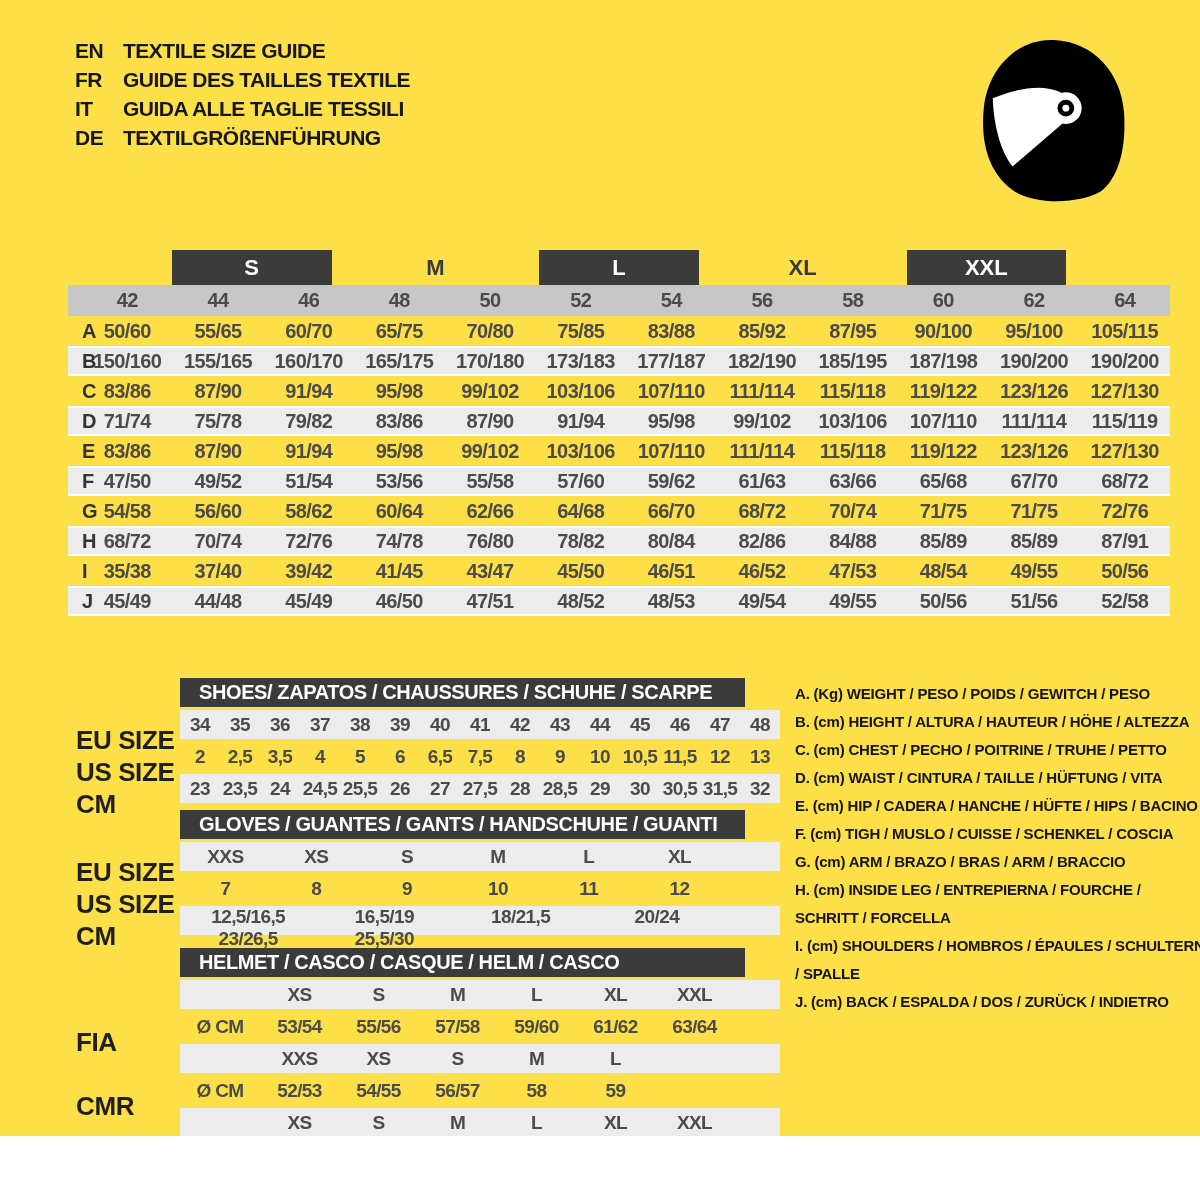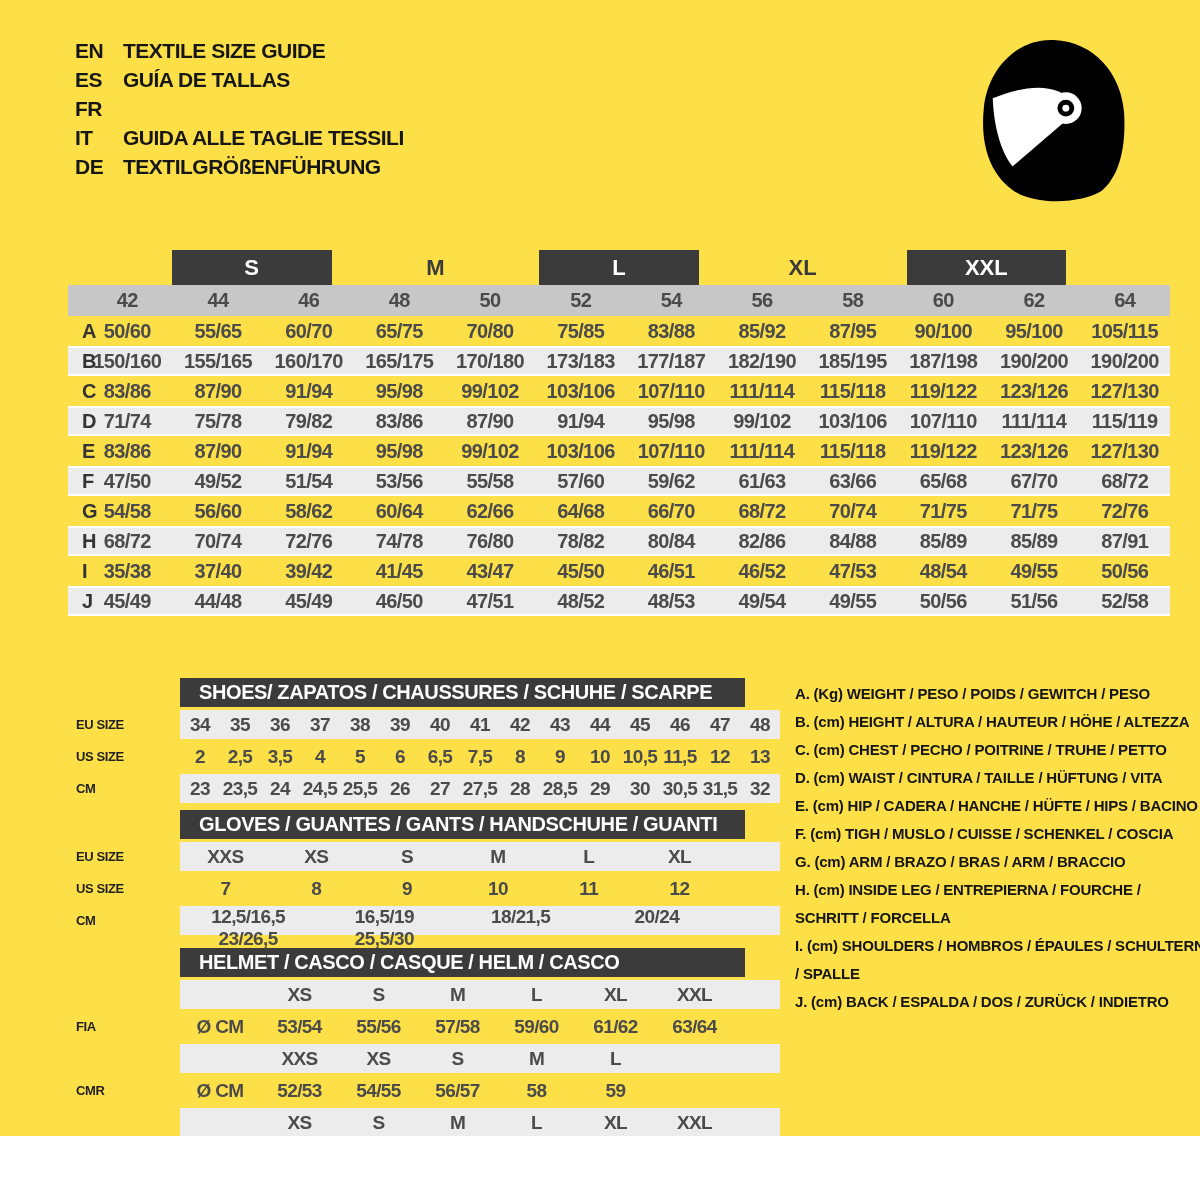--- a/index.html
+++ b/index.html
@@ -30,21 +30,21 @@
   .srow.stripe { background:#ececec; box-shadow: inset 0 2px 0 #fff, inset 0 -2px 0 #fff; }
   .rlab { position:absolute; left:14px; top:0; line-height:30px; font-size:20px; font-weight:bold; color:#333; }
 
   
   .sec { position:absolute; left:68px; width:712px; }
   .sec-bar { margin-left:112px; width:565px; height:29px; background:#3b3b3b; color:#fff;
              font-size:20px; font-weight:bold; display:flex; align-items:center; padding-left:19px;
              letter-spacing:-0.4px; white-space:nowrap; }
   .trow { position:relative; height:29px; margin-top:3px; }
   .bg { position:absolute; left:112px; width:600px; top:0; bottom:0; background:#ececec; }
-  .lab { position:absolute; left:8px; top:0; line-height:29px; font-size:13px; font-weight:bold;
+  .lab { position:absolute; left:8px; top:16px; line-height:29px; font-size:26px; font-weight:bold;
          color:#1f1f1f; letter-spacing:-0.4px; white-space:nowrap; }
   .vals { position:absolute; left:112px; top:0; height:29px; display:grid; align-items:center; }
   .vcell { text-align:center; font-size:19px; font-weight:bold; color:#4b4b4b; letter-spacing:-0.6px; white-space:nowrap; }
   .helmet-grid { grid-template-columns:80px repeat(6,79px); width:554px; }
 
   
   .legend { position:absolute; left:795px; top:680px; width:412px; }
   .legend-item { font-size:15px; font-weight:bold; color:#141414; line-height:28px; letter-spacing:-0.2px; }
 
   .bottom-bar { position:absolute; left:180px; top:1191px; width:565px; height:9px; background:#3b3b3b; }
@@ -53,25 +53,22 @@
 <body>
 
 <div class="page">
 
   <div class="langs">
       <div class="lang-row">
         <span class="lang-code">EN</span>
         <span class="lang-title">TEXTILE SIZE GUIDE</span>
       </div>
       <div class="lang-row">
-        <span class="lang-code">ES</span>
-        <span class="lang-title">GUÍA DE TALLAS</span>
-      </div>
-      <div class="lang-row">
         <span class="lang-code">FR</span>
+        <span class="lang-title">GUIDE DES TAILLES TEXTILE</span>
       </div>
       <div class="lang-row">
         <span class="lang-code">IT</span>
         <span class="lang-title">GUIDA ALLE TAGLIE TESSILI</span>
       </div>
       <div class="lang-row">
         <span class="lang-code">DE</span>
         <span class="lang-title">TEXTILGRÖßENFÜHRUNG</span>
       </div>
     </div>

